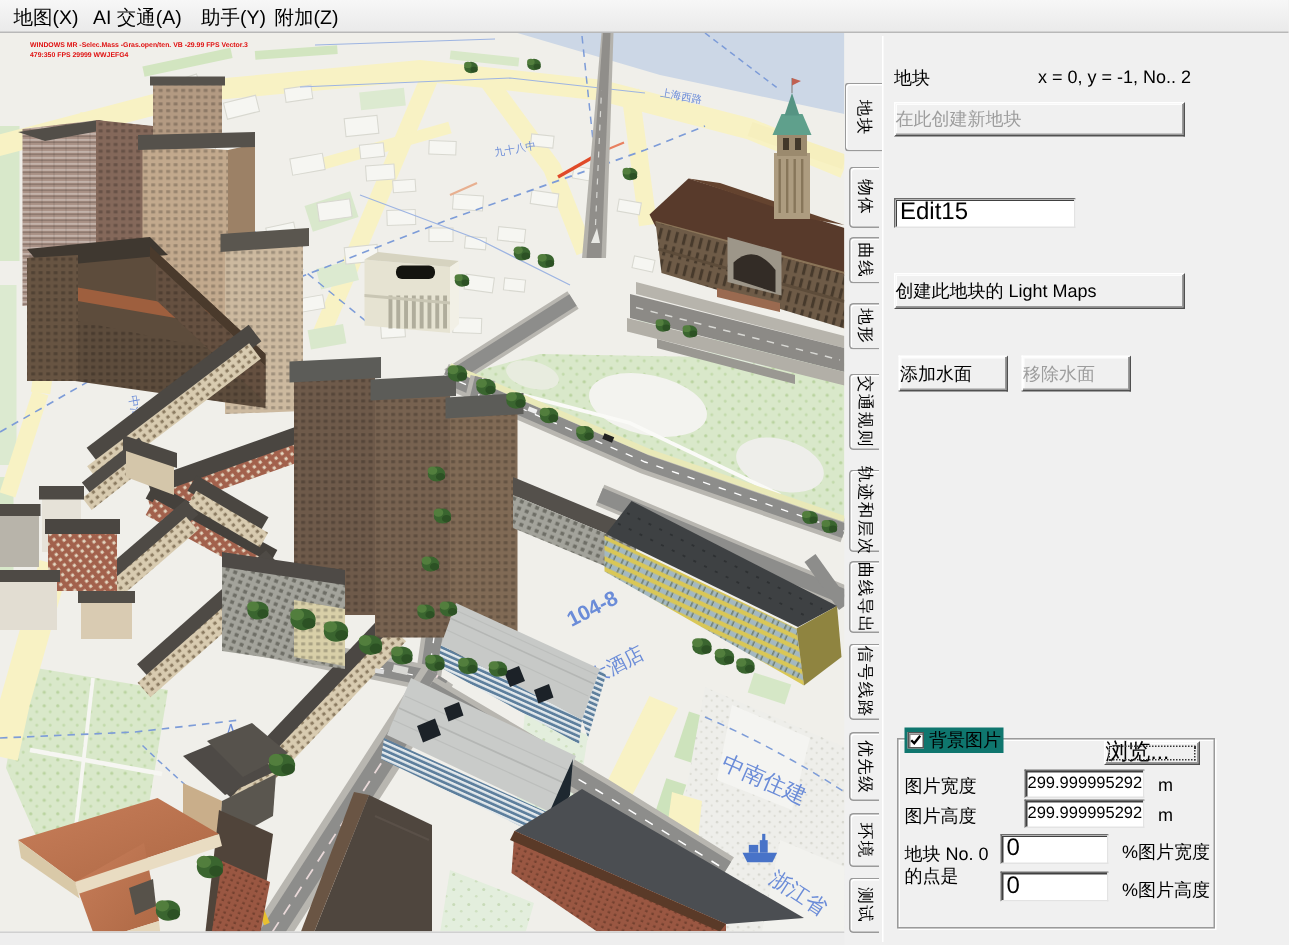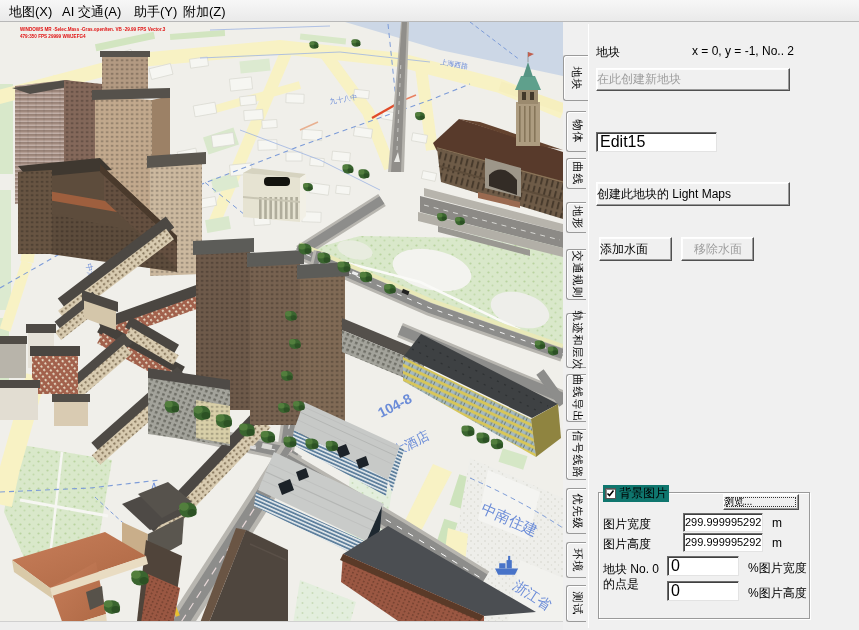--- a/index.html
+++ b/index.html
@@ -584,30 +584,30 @@
 <div class="tab" style="top:563px;height:37px;">
       <span>测试</span>
     </div>
 <div class="page"></div>
 <div class="lbl" style="left:33px;top:22px;">地块</div>
 <div class="lbl" style="left:129px;top:22px;">x = 0, y = -1, No.. 2</div>
 <div class="btn dis" style="left:33px;top:46px;width:194px;height:23px;line-height:21px;">在此创建新地块</div>
 <div class="fld" style="left:33px;top:110px;width:121px;height:20px;line-height:18px;">Edit15</div>
 <div class="btn" style="left:33px;top:160px;width:194px;height:24px;line-height:22px;">创建此地块的 Light Maps</div>
 <div class="btn" style="left:36px;top:215px;width:73px;height:24px;line-height:22px;">添加水面</div>
-<div class="btn dis" style="left:118px;top:215px;width:73px;height:24px;line-height:22px;padding-left:12px;">移除水面</div>
+<div class="btn dis" style="left:118px;top:215px;width:73px;height:24px;line-height:22px;">移除水面</div>
 <div class="grp" style="left:35px;top:470px;width:212px;height:127px;"></div>
 <div class="lbl" style="left:40px;top:463px;background:#0f766e;padding:0 2px;">
   <span style="display:inline-block;width:11px;height:11px;background:#fff;border:1px solid #555;
    box-shadow:inset 1px 1px 0 #888;position:relative;top:2px;">
    <svg width="9" height="9" viewBox="0 0 9 9" style="position:absolute;left:0;top:0">
    <path d="M1.5,4.5 L3.5,6.5 L7.5,1.5" stroke="#000" stroke-width="1.6" fill="none"></path>
         </svg>
   </span> 背景图片</div>
-<div class="btn" style="left:160px;top:472px;width:76px;height:16px;line-height:14px;font-size:10px;
+<div class="btn" style="left:173px;top:472px;width:64px;height:16px;line-height:14px;font-size:15px;
   outline:1px dotted #333;outline-offset:-4px;">浏览...</div>
 <div class="lbl" style="left:40px;top:494px;">图片宽度</div>
 <div class="fld" style="left:120px;top:491px;width:80px;height:19px;line-height:17px;font-size:11px;padding-left:1px;">299.999995292</div>
 <div class="lbl" style="left:209px;top:494px;">m</div>
 <div class="lbl" style="left:40px;top:514px;">图片高度</div>
 <div class="fld" style="left:120px;top:511px;width:80px;height:19px;line-height:17px;font-size:11px;padding-left:1px;">299.999995292</div>
 <div class="lbl" style="left:209px;top:514px;">m</div>
 <div class="lbl" style="left:40px;top:539px;">地块 No. 0</div>
 <div class="lbl" style="left:40px;top:554px;">的点是</div>
 <div class="fld" style="left:104px;top:534px;width:72px;height:20px;line-height:18px;">0</div>

